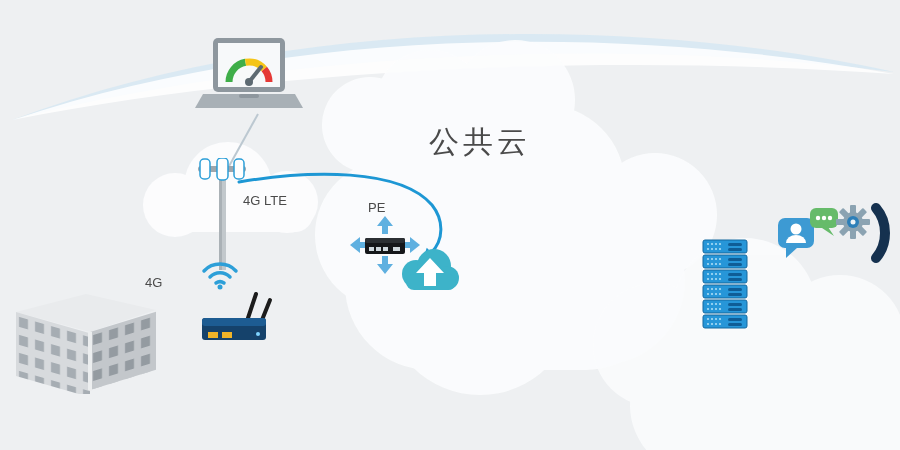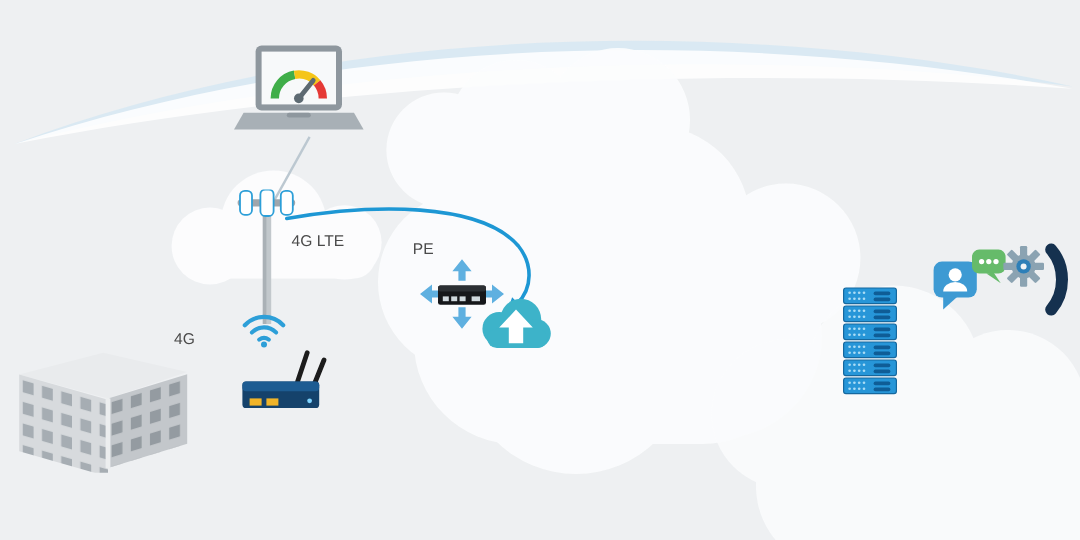--- a/index.html
+++ b/index.html
@@ -14,21 +14,21 @@
   .n-tower{left:192px;top:158px}
   .n-wifi{left:198px;top:256px}
   .n-router{left:196px;top:288px}
   .n-pe{left:348px;top:214px}
   .n-cloudup{left:394px;top:240px}
   .n-building{left:8px;top:282px}
   .n-servers{left:700px;top:238px}
   .n-chat{left:776px;top:206px}
   .n-phone{left:836px;top:202px}
   .l-lte{left:243px;top:194px}
-  .l-pe{left:344px;top:201px}
+  .l-pe{left:368px;top:201px}
   .l-4g{left:145px;top:276px}
 </style>
 </head>
 <body>
 
 <div class="canvas">
 
   <svg class="bg" viewBox="0 0 900 450">
     <g>
       <path d="M12,120 C290,14 640,16 894,72 C640,40 300,46 12,120 Z" fill="#d4e7f2" opacity="0.8"></path>
@@ -234,17 +234,18 @@
         <rect x="14" y="3" width="6" height="10" rx="1" transform="rotate(270 17 20)"></rect>
         <rect x="14" y="3" width="6" height="10" rx="1" transform="rotate(315 17 20)"></rect>
       </g>
       <circle cx="17" cy="20" r="10" fill="#8ba3b2"></circle>
       <circle cx="17" cy="20" r="6" fill="#2d7fb8"></circle>
       <circle cx="17" cy="20" r="2.5" fill="#eef3f6"></circle>
       <path d="M40,6 C52,20 52,42 40,56" stroke="#15314f" stroke-width="10" fill="none" stroke-linecap="round"></path>
     </svg>
   </div>
 
+  <div class="title">公共云</div>
   <div class="label l-lte">4G LTE</div>
   <div class="label l-pe">PE</div>
   <div class="label l-4g">4G</div>
 
 </div>
 
 </body></html>

